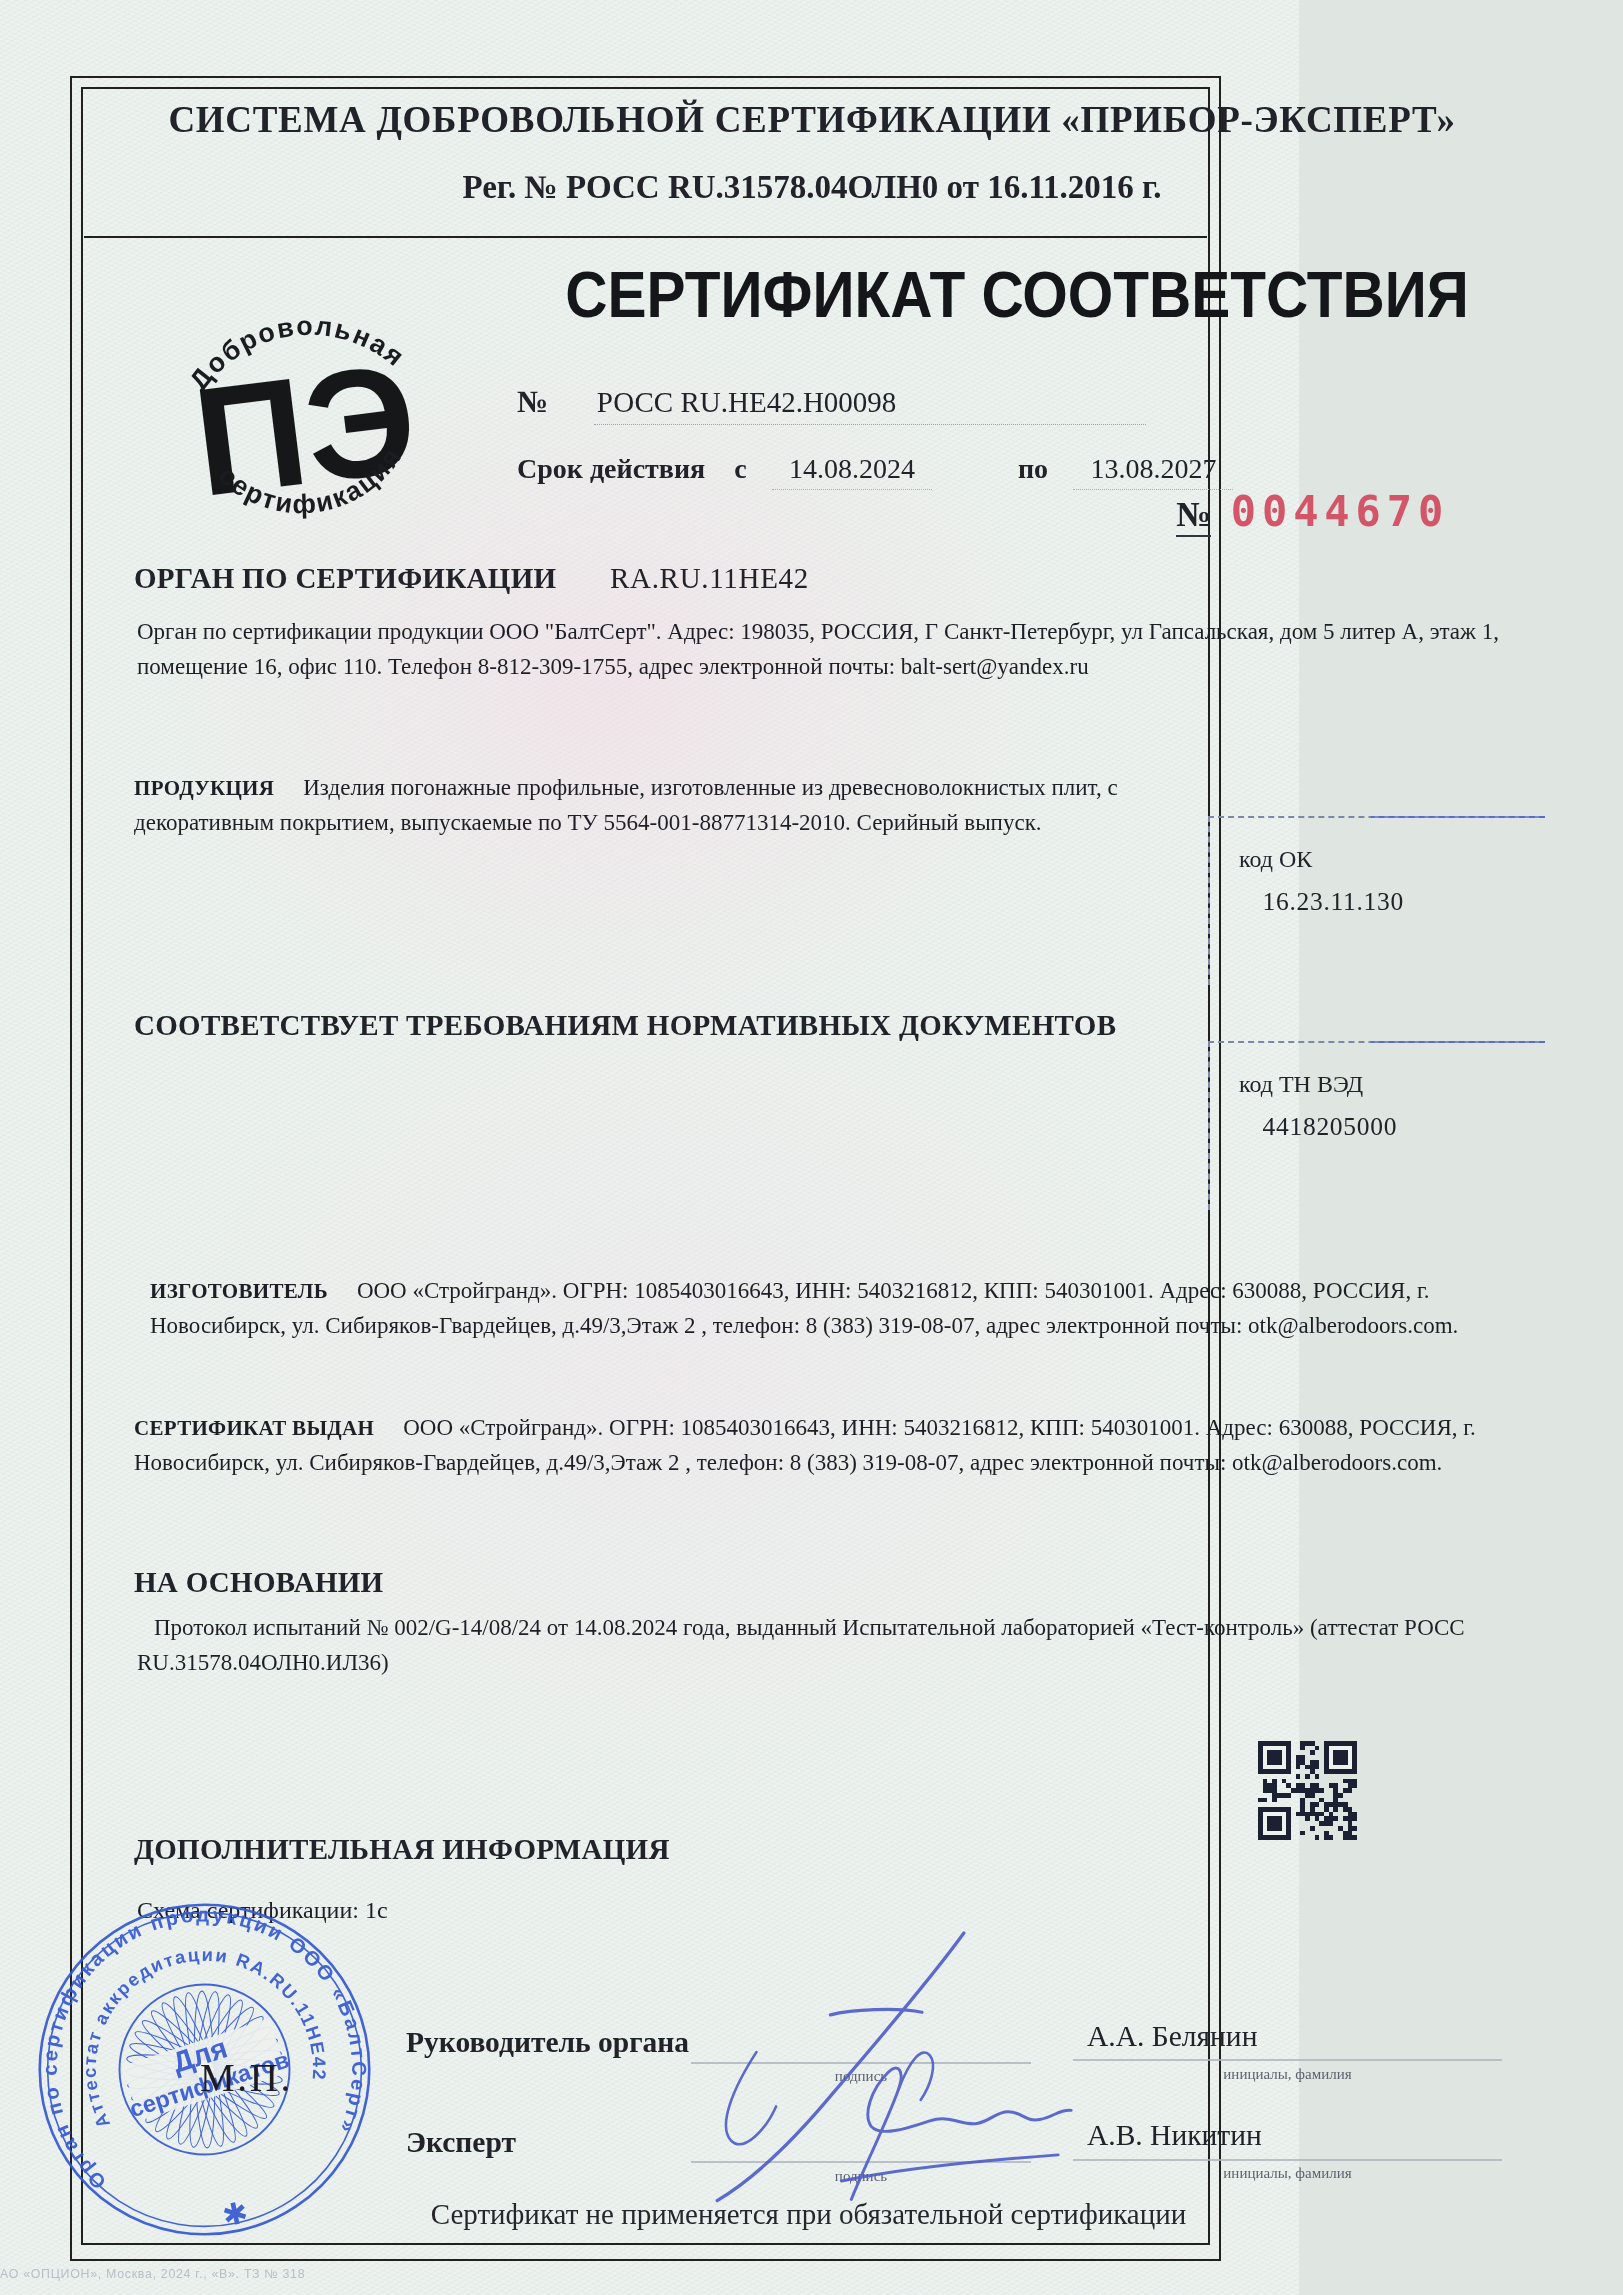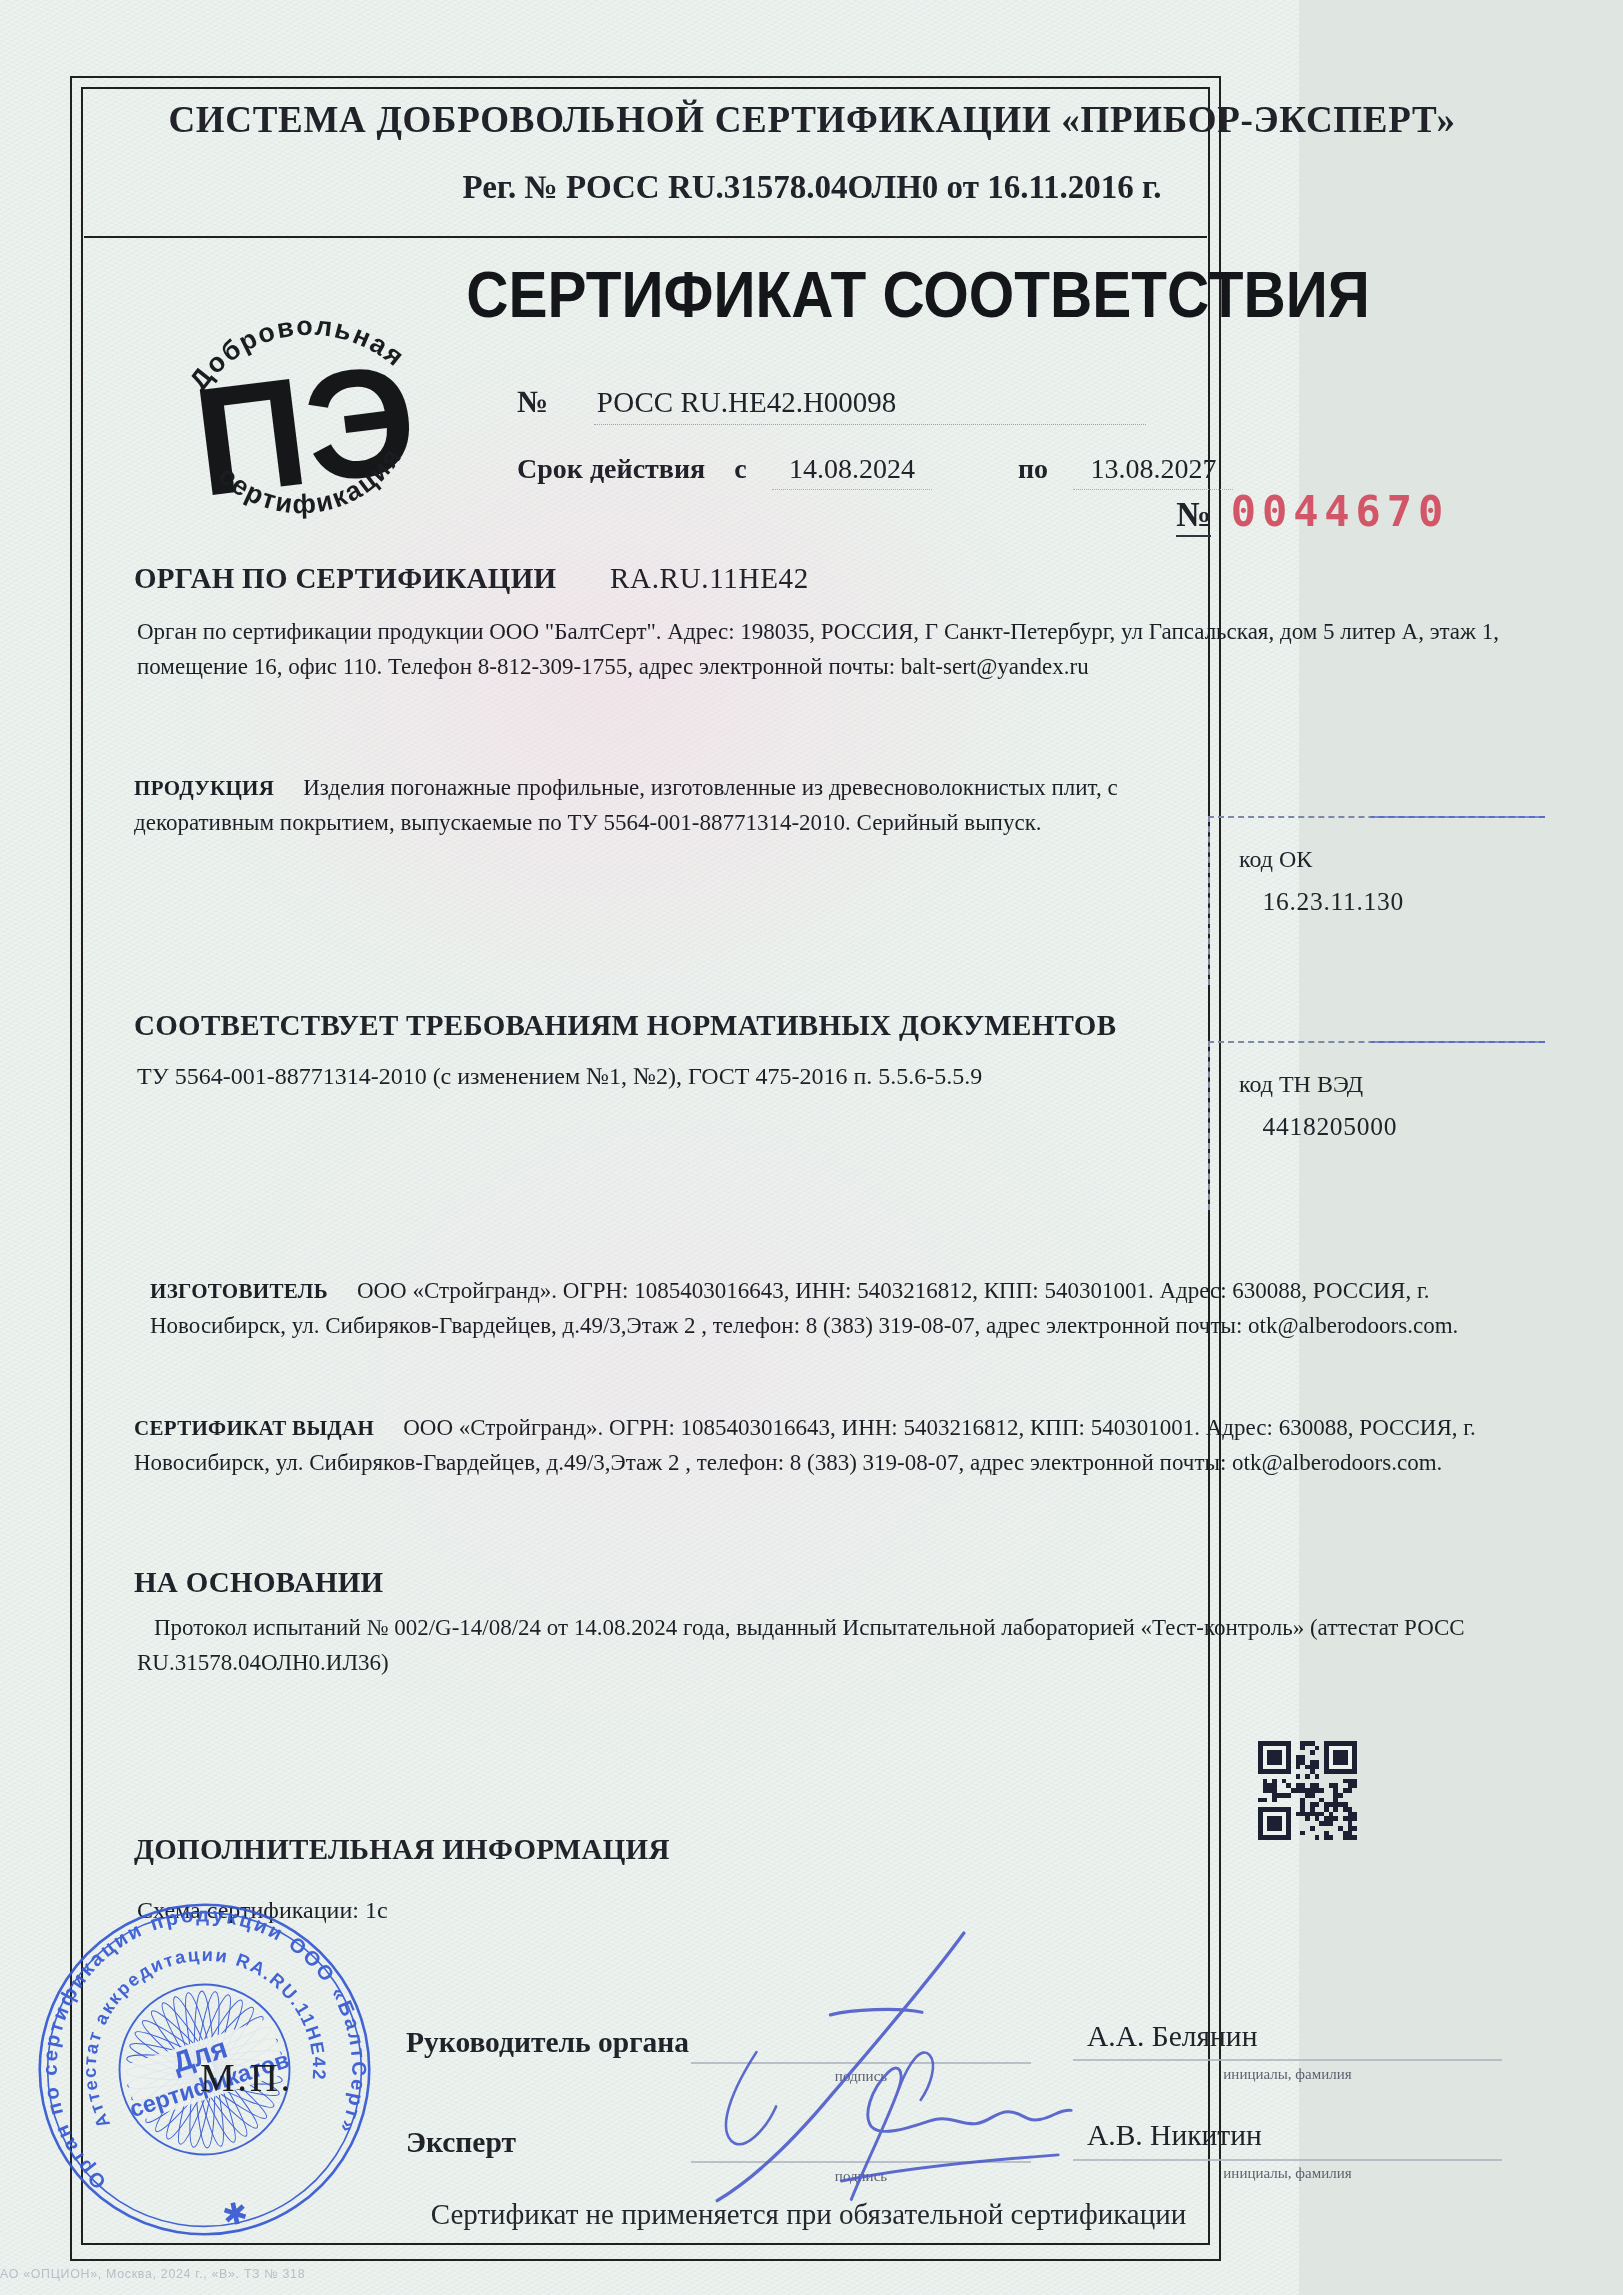--- a/index.html
+++ b/index.html
@@ -12,21 +12,21 @@
       radial-gradient(ellipse 720px 589px at 52% 60%, rgba(243,221,233,.32), rgba(243,221,233,0) 70%),
       repeating-linear-gradient(23deg, rgba(124,182,158,.055) 0 1.3px, rgba(255,255,255,0) 1.3px 3.9px),
       repeating-linear-gradient(-31deg, rgba(118,148,208,.05) 0 1.3px, rgba(255,255,255,0) 1.3px 4.6px);
   }
   .abs{position:absolute;}
   .border-outer{left:70px;top:76px;right:78px;bottom:34px;border:2px solid #20211f;}
   .border-inner{left:81px;top:87px;right:89px;bottom:50px;border:2.6px solid #20211f;}
   .header-sep{left:84px;right:92px;top:236px;border-top:2.6px solid #20211f;height:0;}
   .hline1{left:92px;width:1440px;top:98px;text-align:center;font-size:37px;font-weight:700;letter-spacing:0.7px;}
   .hline2{left:92px;width:1440px;top:169px;text-align:center;font-size:33px;font-weight:700;}
-  .title{left:416px;width:1080px;top:257px;text-align:left;font-family:"Liberation Sans","DejaVu Sans",sans-serif;
+  .title{left:439px;width:1080px;top:257px;text-align:right;font-family:"Liberation Sans","DejaVu Sans",sans-serif;
     font-size:65px;font-weight:700;color:#151619;white-space:nowrap;}
   .title span{display:inline-block;transform:scaleX(.90);letter-spacing:0px;}
   .logo{left:143px;top:267px;transform:rotate(-7deg);}
   .num-row{left:517px;top:384px;font-size:29px;}
   .num-label{font-weight:700;font-size:31px;margin-right:46px;}
   .num-value{display:inline-block;min-width:543px;border-bottom:1.3px dotted #9aa3b4;padding:0 6.5px 5.2px 2.6px;}
   .validity{left:517px;top:453px;font-size:28px;}
   .validity .lbl{font-weight:700;}
   .validity .date{display:inline-block;border-bottom:1.3px dotted #a8aebc;padding:0 17px 3.9px 17px;margin-left:18.3px;}
   .validity .po{font-weight:700;margin-left:79px;}
@@ -133,21 +133,20 @@
 
   <p class="abs product-row bodytext" style="margin:0">
     <span class="runin">ПРОДУКЦИЯ</span><span>Изделия погонажные профильные, изготовленные из древесноволокнистых плит, с декоративным покрытием, выпускаемые по ТУ 5564-001-88771314-2010. Серийный выпуск.</span>
   </p>
   <div class="abs codebox box-ok">
     <div class="cb-label">код ОК</div>
     <div class="cb-value">16.23.11.130</div>
   </div>
 
   <div class="abs conf-label sec-label">СООТВЕТСТВУЕТ ТРЕБОВАНИЯМ НОРМАТИВНЫХ ДОКУМЕНТОВ</div>
-  <div class="abs conf-text bodytext" style="font-size:24px">ТУ 5564-001-88771314-2010 (с изменением №1, №2), ГОСТ 475-2016 п. 5.5.6-5.5.9</div>
   <div class="abs codebox box-tnved">
     <div class="cb-label">код ТН ВЭД</div>
     <div class="cb-value">4418205000</div>
   </div>
 
   <p class="abs manu-row bodytext" style="margin:16px">
     <span class="runin">ИЗГОТОВИТЕЛЬ</span><span>ООО «Стройгранд». ОГРН: 1085403016643, ИНН: 5403216812, КПП: 540301001. Адрес: 630088, РОССИЯ, г. Новосибирск, ул.  Сибиряков-Гвардейцев, д.49/3,Этаж 2 , телефон: 8 (383) 319-08-07, адрес электронной почты: otk@alberodoors.com.</span>
   </p>
 
   <p class="abs issued-row bodytext" style="margin:0">

